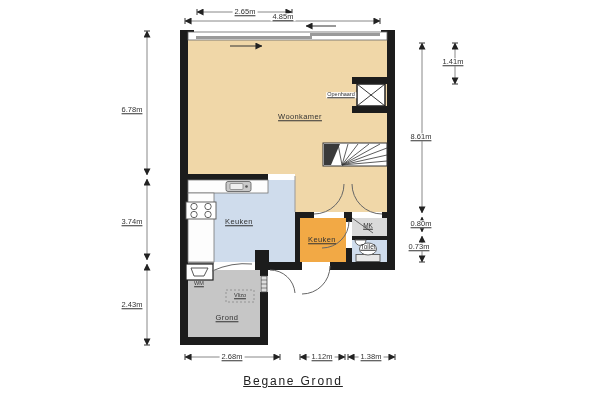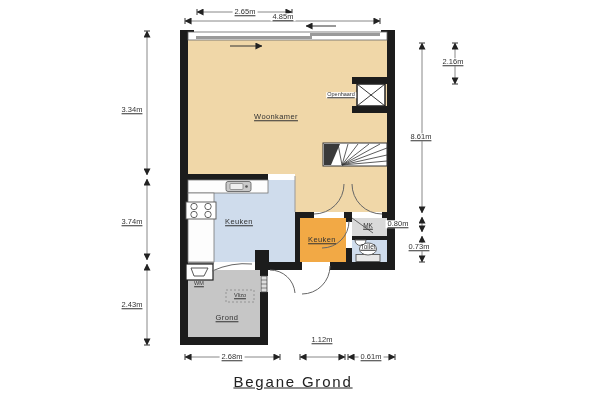--- a/index.html
+++ b/index.html
@@ -10,21 +10,21 @@
   html,body{margin:0;padding:0;}
   body{width:600px;height:400px;background:var(--bg);overflow:hidden;
        font-family:"Liberation Sans",sans-serif;}
   #plan{position:relative;width:600px;height:400px;}
   svg{position:absolute;left:0;top:0;}
   .lbl{position:absolute;transform:translate(-50%,-50%);font-size:7.5px;
        color:var(--text);white-space:nowrap;line-height:1;text-decoration:underline;}
   .room{letter-spacing:.4px;}
   .tiny{font-size:5.5px;}
   .dim{background:var(--bg);padding:0 2px;font-size:7.5px;}
-  .title{font-size:15px;letter-spacing:1.8px;color:#222;}
+  .title{font-size:12px;letter-spacing:1.8px;color:#222;}
 </style>
 </head>
 <body>
 
 <div id="plan">
 
 <svg width="600" height="400" viewBox="0 0 600 400">
   <defs>
     <marker id="arr" viewBox="0 0 8 8" refX="7.5" refY="4" markerWidth="7" markerHeight="7" orient="auto-start-reverse">
       <path d="M0 0 L8 4 L0 8 z" fill="#222"></path>
@@ -194,38 +194,38 @@
           <line x1="345" y1="354" x2="345" y2="360" stroke="#333"></line>
     </g>
     <g>
       <line x1="348" y1="357" x2="395" y2="357" marker-start="url(#arr)" marker-end="url(#arr)"></line>
       <line x1="348" y1="354" x2="348" y2="360" stroke="#333"></line>
           <line x1="395" y1="354" x2="395" y2="360" stroke="#333"></line>
     </g>
   </g>
 </svg>
 
-  <div class="lbl room" style="left:276px;top:117px">Woonkamer</div>
+  <div class="lbl room" style="left:300px;top:117px">Woonkamer</div>
   <div class="lbl room" style="left:239px;top:222px">Keuken</div>
   <div class="lbl room" style="left:322px;top:240px">Keuken</div>
   <div class="lbl" style="left:368px;top:226px;font-size:6.5px">MK</div>
   <div class="lbl" style="left:368px;top:247px;font-size:6.5px">Toilet</div>
   <div class="lbl room" style="left:227px;top:318px">Grond</div>
 
   <div class="lbl tiny" style="left:341px;top:95px;background:var(--bg);padding:0 1px">Openhaard</div>
   <div class="lbl tiny" style="left:199px;top:284px">WM</div>
   <div class="lbl tiny" style="left:240px;top:296px">Vlizo</div>
 
   <div class="lbl dim" style="left:245px;top:12px">2.65m</div>
   <div class="lbl dim" style="left:283px;top:17px">4.85m</div>
-  <div class="lbl dim" style="left:132px;top:110px">3.34m</div>
+  <div class="lbl dim" style="left:132px;top:110px">6.78m</div>
   <div class="lbl dim" style="left:132px;top:222px">3.74m</div>
   <div class="lbl dim" style="left:132px;top:305px">2.43m</div>
-  <div class="lbl dim" style="left:453px;top:62px">2.16m</div>
+  <div class="lbl dim" style="left:453px;top:62px">1.41m</div>
   <div class="lbl dim" style="left:421px;top:137px">8.61m</div>
-  <div class="lbl dim" style="left:398px;top:224px">0.80m</div>
+  <div class="lbl dim" style="left:421px;top:224px">0.80m</div>
   <div class="lbl dim" style="left:419px;top:247px">0.73m</div>
   <div class="lbl dim" style="left:232px;top:357px">2.68m</div>
-  <div class="lbl dim" style="left:322px;top:340px">1.12m</div>
-  <div class="lbl dim" style="left:371px;top:357px">0.61m</div>
+  <div class="lbl dim" style="left:322px;top:357px">1.12m</div>
+  <div class="lbl dim" style="left:371px;top:357px">1.38m</div>
 
   <div class="lbl title" style="left:293px;top:381px">Begane Grond</div>
 </div>
 
 </body></html>

